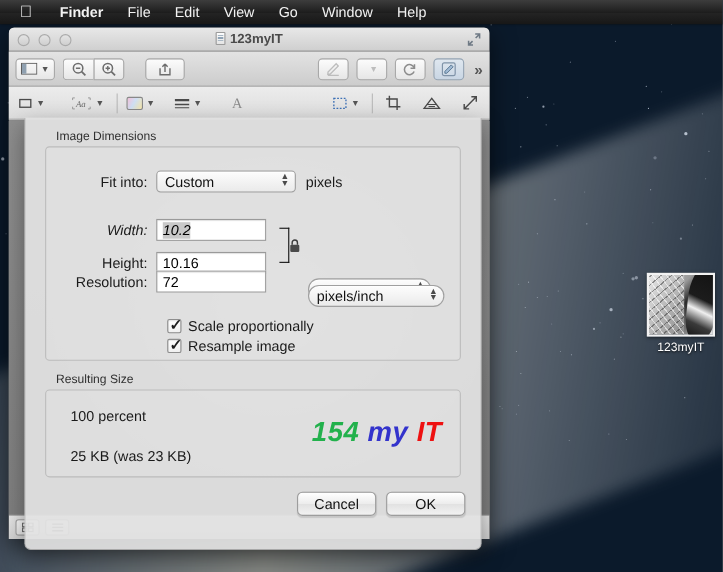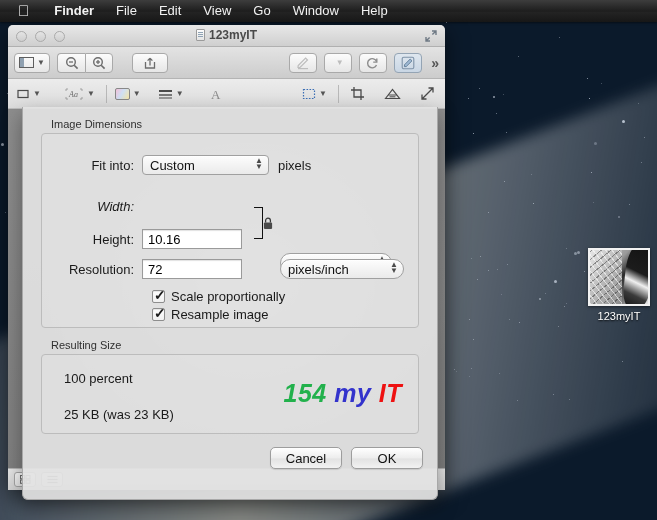--- a/index.html
+++ b/index.html
@@ -613,20 +613,23 @@
         <span class="stepper">
             <span>▲</span>
             <span>▼</span>
           </span>
       </div>
       <span class="unit-text">pixels</span>
     </div>
 
     <div class="row" style="left:0; top:65px;font-style:italic;">
       <span class="field-label">Width:</span>
+      <div class="textfield" style="width:100px; margin-left:8px;">
+        <span class="sel">10.2</span>
+      </div>
     </div>
 
     <div class="row" style="left:0; top:95px;">
       <span class="field-label">Height:</span>
       <div class="textfield" style="width:100px; margin-left:8px;">
         <span>10.16</span>
       </div>
     </div>
 
     <div class="link-bracket" style="left:212px; top:73px; height:32px;"></div>
@@ -638,21 +641,21 @@
     </div>
 
     <div class="popup rounded" style="position:absolute; left:238px; top:83px; width:112px;margin-top:36px;">
       <span>cm</span>
       <span class="stepper">
           <span>▲</span>
           <span>▼</span>
         </span>
     </div>
 
-    <div class="row" style="left:0; top:125px;">
+    <div class="row" style="left:0; top:112px;">
       <span class="field-label">Resolution:</span>
       <div class="textfield" style="width:100px; margin-left:8px;">
         <span>72</span>
       </div>
     </div>
     <div class="popup rounded" style="position:absolute; left:238px; top:125px; width:124px;">
       <span>pixels/inch</span>
       <span class="stepper">
           <span>▲</span>
           <span>▼</span>

